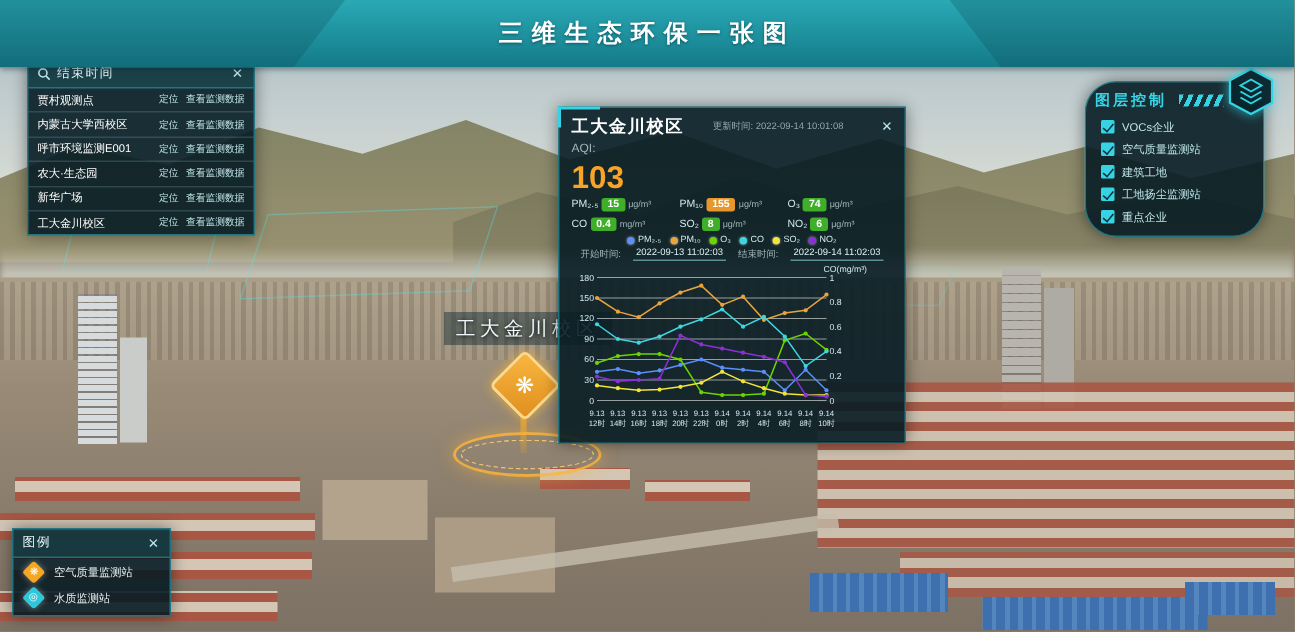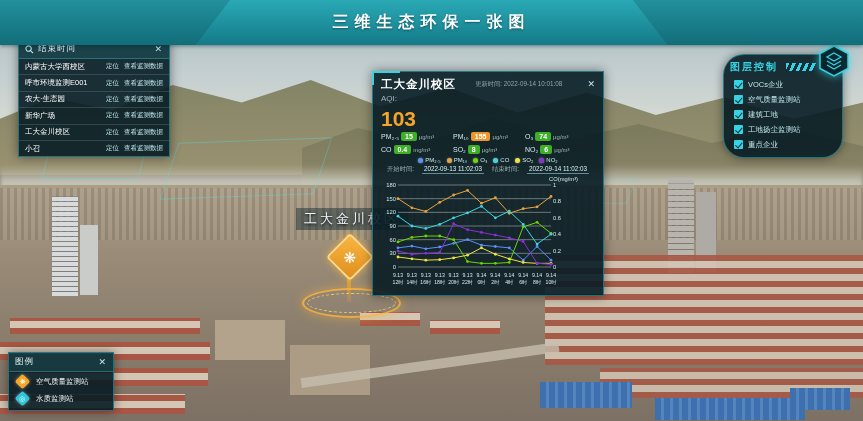--- a/index.html
+++ b/index.html
@@ -162,20 +162,25 @@
   <div class="p-head">
     <svg width="9" height="9" viewBox="0 0 10 10">
       <circle cx="4" cy="4" r="3" fill="none" stroke="#bfe6ea" stroke-width="1.2"></circle>
       <line x1="6.4" y1="6.4" x2="9" y2="9" stroke="#bfe6ea" stroke-width="1.2"></line>
     </svg>
     <span>结束时间</span>
     <span class="close">✕</span>
   </div>
   <div id="stationRows">
       <div class="srow">
+    <span class="s-name">贾村观测点</span>
+    <span class="s-a1">定位</span>
+    <span class="s-a2">查看监测数据</span>
+  </div>
+      <div class="srow">
     <span class="s-name">内蒙古大学西校区</span>
     <span class="s-a1">定位</span>
     <span class="s-a2">查看监测数据</span>
   </div>
       <div class="srow">
     <span class="s-name">呼市环境监测E001</span>
     <span class="s-a1">定位</span>
     <span class="s-a2">查看监测数据</span>
   </div>
       <div class="srow">
@@ -183,25 +188,20 @@
     <span class="s-a1">定位</span>
     <span class="s-a2">查看监测数据</span>
   </div>
       <div class="srow">
     <span class="s-name">新华广场</span>
     <span class="s-a1">定位</span>
     <span class="s-a2">查看监测数据</span>
   </div>
       <div class="srow">
     <span class="s-name">工大金川校区</span>
-    <span class="s-a1">定位</span>
-    <span class="s-a2">查看监测数据</span>
-  </div>
-      <div class="srow">
-    <span class="s-name">小召</span>
     <span class="s-a1">定位</span>
     <span class="s-a2">查看监测数据</span>
   </div>
     </div>
 </div>
 
 <div id="mkLabel">工大金川校区</div>
 <div id="mkDiamond">
     <span>❋</span>
   </div>

